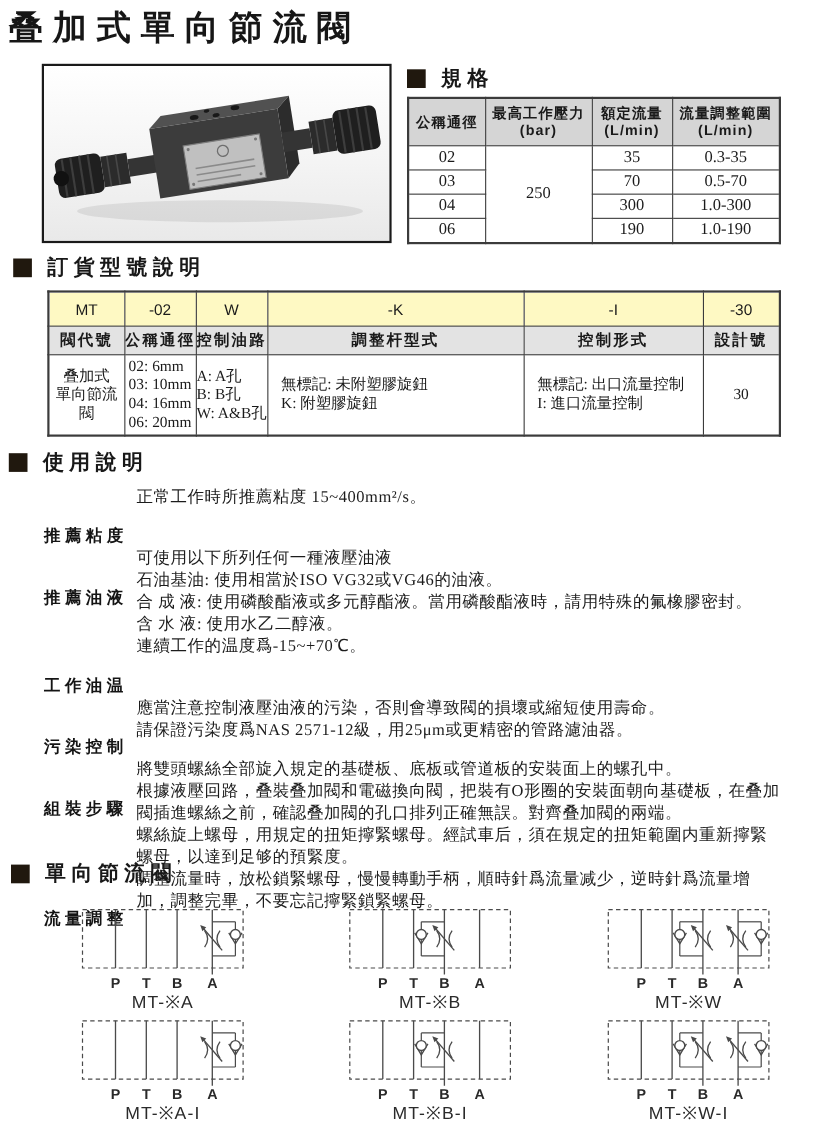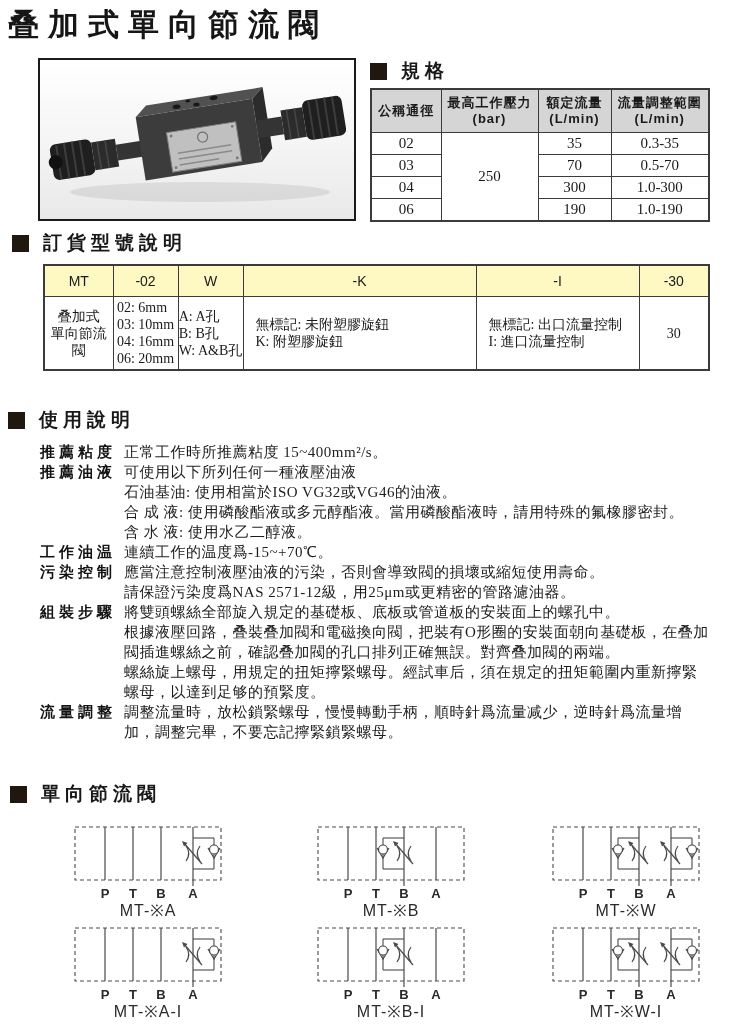--- a/index.html
+++ b/index.html
@@ -31,21 +31,21 @@
   #order-table{left:43px;top:264px;width:665px;border:2px solid #3b3b3b;}
   #order-table .code-row td{background:#fef9c3;font:14px "Liberation Sans",sans-serif;height:30px;}
   #order-table .label-row td{background:#e3e3e3;font:bold 14px "Liberation Sans",sans-serif;height:25px;letter-spacing:2px;}
   #order-table .detail-row td{font:14px/17px "Liberation Serif",serif;vertical-align:middle;height:72px;}
   #order-table .cell-lines{display:inline-block;text-align:left;}
   #order-table td.pad-left{text-align:left;padding-left:12px;}
 
   .usage{position:absolute;left:40px;top:442px;width:672px;}
   .usage-item{display:flex;align-items:flex-start;}
   .usage-label{flex:0 0 84px;width:84px;font:bold 15px/20px "Liberation Sans",sans-serif;
-               letter-spacing:4px;white-space:nowrap;color:#141414;}
+               letter-spacing:4px;white-space:nowrap;color:#141414;margin-top:36px;}
   .usage-content{width:588px;font:15px/20px "Liberation Serif",serif;letter-spacing:0.5px;color:#1c1c1c;}
   .usage-content p{margin:0;}
 
   .diagram{position:absolute;}
   .diagram text{font-family:"Liberation Sans",sans-serif;fill:#2a2a2a;}
 </style>
 </head>
 <body>
 
 <div class="page">
@@ -170,20 +170,28 @@
         <col style="width: 70px;">
       </colgroup>
       <tbody>
         <tr class="code-row">
           <td>MT</td>
           <td>-02</td>
           <td>W</td>
           <td>-K</td>
           <td>-I</td>
           <td>-30</td>
+        </tr>
+        <tr class="label-row">
+          <td>閥代號</td>
+          <td>公稱通徑</td>
+          <td>控制油路</td>
+          <td>調整杆型式</td>
+          <td>控制形式</td>
+          <td>設計號</td>
         </tr>
         <tr class="detail-row">
           <td>
             <div>
               <div>叠加式</div>
               <div>單向節流閥</div>
             </div>
           </td>
           <td><div class="cell-lines"><div>02: 6mm</div><div>03: 10mm</div><div>04: 16mm</div><div>06: 20mm</div></div></td>
           <td><div class="cell-lines"><div>A: A孔</div><div>B: B孔</div><div>W: A&amp;B孔</div></div></td>

